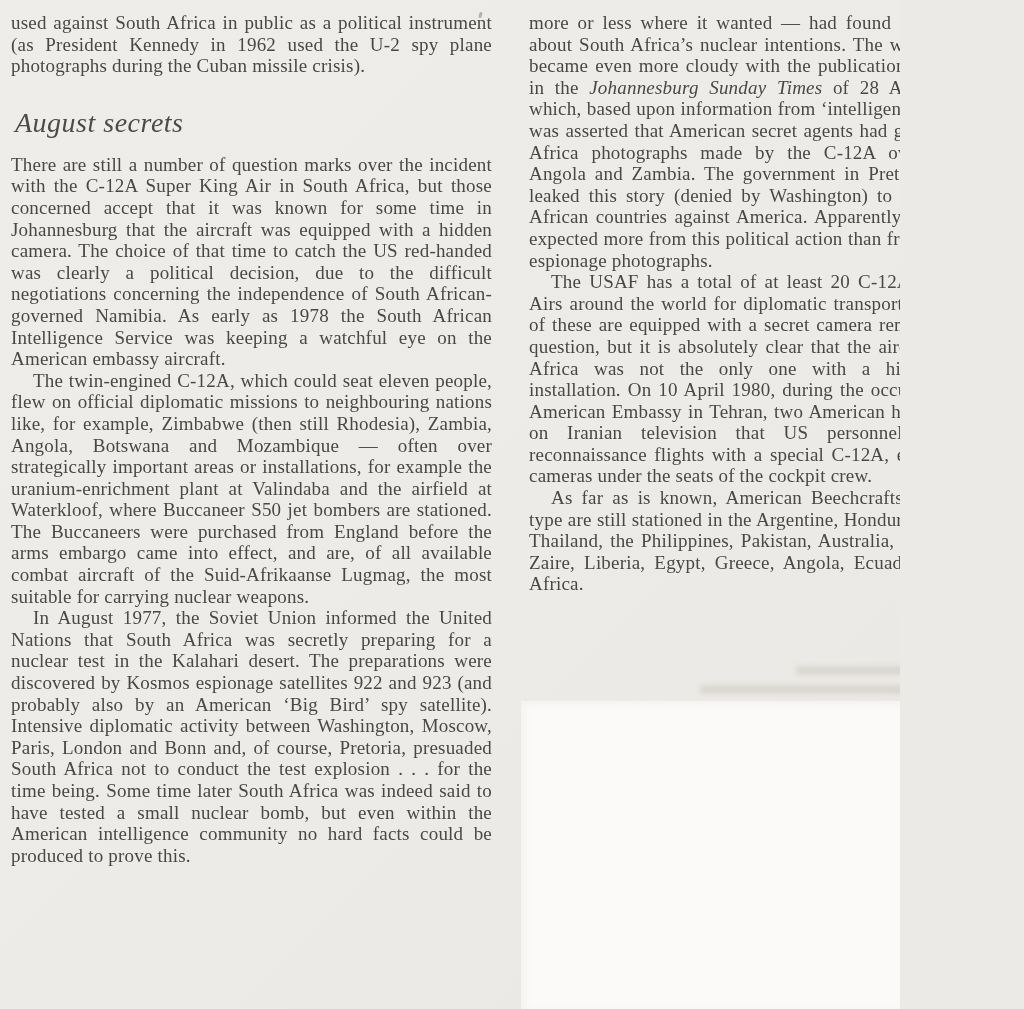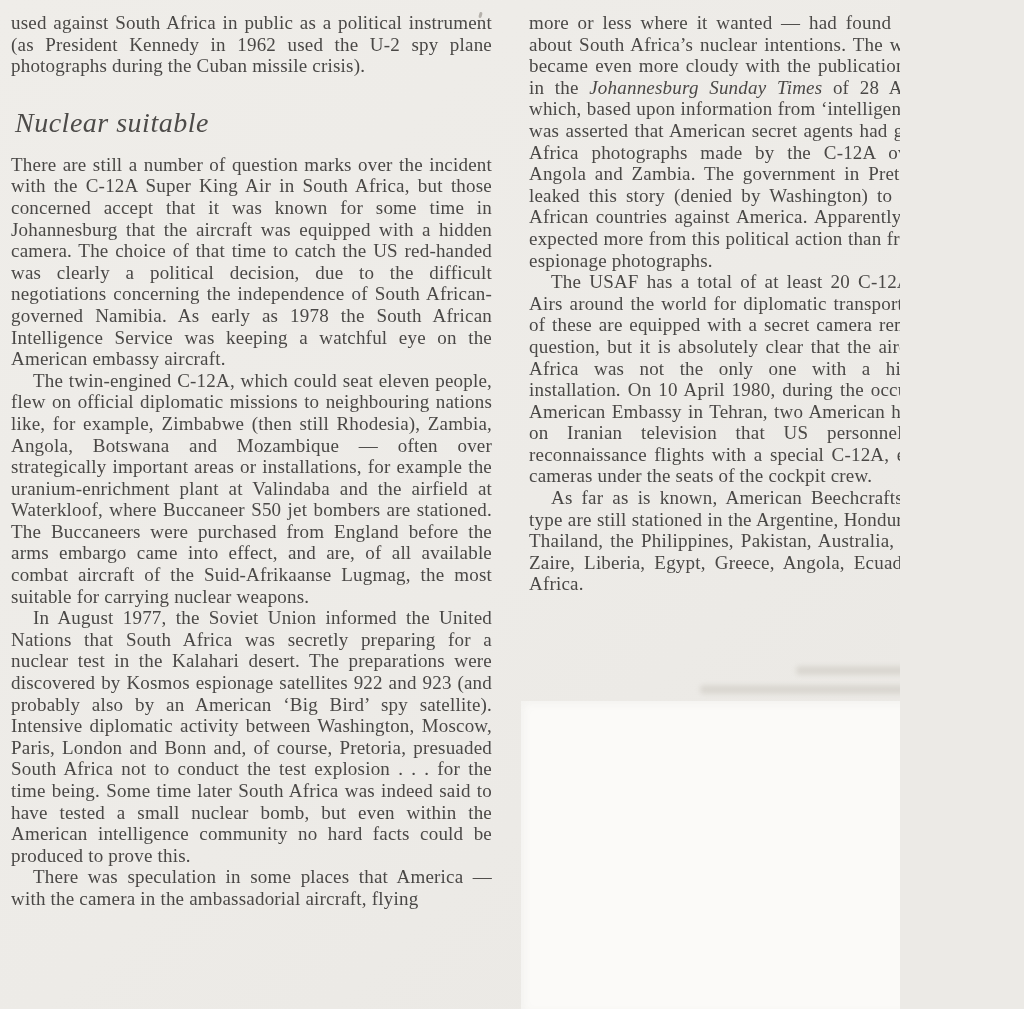--- a/index.html
+++ b/index.html
@@ -95,24 +95,23 @@
 
 <div class="page">
   <div class="white-patch"></div>
   <div class="bleed">
     <div class="bleed-line-1"></div>
     <div class="bleed-line-2"></div>
   </div>
   <div class="speck"></div>
   <div class="col col-left">
       <p class=""><span class="">used against South Africa in public as a political instrument (as President Kennedy in 1962 used the U-2 spy plane photographs during the Cuban missile crisis).</span></p>
-      <h2 class="section-heading">Nuclear suitable</h2>
+      <h2 class="section-heading">August secrets</h2>
       <p class=""><span class="">There are still a number of question marks over the incident with the C-12A Super King Air in South Africa, but those concerned accept that it was known for some time in Johannesburg that the aircraft was equipped with a hidden camera. The choice of that time to catch the US red-handed was clearly a political decision, due to the difficult negotiations concerning the independence of South African-governed Namibia. As early as 1978 the South African Intelligence Service was keeping a watchful eye on the American embassy aircraft.</span></p>
       <p class="indent"><span class="">The twin-engined C-12A, which could seat eleven people, flew on official diplomatic missions to neighbouring nations like, for example, Zimbabwe (then still Rhodesia), Zambia, Angola, Botswana and Mozambique — often over strategically important areas or installations, for example the uranium-enrichment plant at Valindaba and the airfield at Waterkloof, where Buccaneer S50 jet bombers are stationed. The Buccaneers were purchased from England before the arms embargo came into effect, and are, of all available combat aircraft of the Suid-Afrikaanse Lugmag, the most suitable for carrying nuclear weapons.</span></p>
       <p class="indent"><span class="">In August 1977, the Soviet Union informed the United Nations that South Africa was secretly preparing for a nuclear test in the Kalahari desert. The preparations were discovered by Kosmos espionage satellites 922 and 923 (and probably also by an American ‘Big Bird’ spy satellite). Intensive diplomatic activity between Washington, Moscow, Paris, London and Bonn and, of course, Pretoria, presuaded South Africa not to conduct the test explosion . . . for the time being. Some time later South Africa was indeed said to have tested a small nuclear bomb, but even within the American intelligence community no hard facts could be produced to prove this.</span></p>
-      <p class="indent"><span class="">There was speculation in some places that America — with the camera in the ambassadorial aircraft, flying</span></p>
     </div>
   <div class="col col-right">
       <p class=""><span class="">more or less where it wanted — had found out too much about South Africa’s nuclear intentions. The whole business became even more cloudy with the publication of an article in the </span><span class="italic">Johannesburg Sunday Times</span><span class=""> of 28 April 1977, in which, based upon information from ‘intelligence sources’, it was asserted that American secret agents had given to South Africa photographs made by the C-12A over Tanzania, Angola and Zambia. The government in Pretoria allegedly leaked this story (denied by Washington) to set the Black African countries against America. Apparently South Africa expected more from this political action than from a series of espionage photographs.</span></p>
       <p class="indent"><span class="">The USAF has a total of at least 20 C-12A Super King Airs around the world for diplomatic transports. How many of these are equipped with a secret camera remains an open question, but it is absolutely clear that the aircraft in South Africa was not the only one with a hidden camera installation. On 10 April 1980, during the occupation of the American Embassy in Tehran, two American hostages stated on Iranian television that US personnel had made reconnaissance flights with a special C-12A, equipped with cameras under the seats of the cockpit crew.</span></p>
       <p class="indent"><span class="">As far as is known, American Beechcrafts of the same type are still stationed in the Argentine, Honduras, Indonesia, Thailand, the Philippines, Pakistan, Australia, Saudi-Arabia, Zaire, Liberia, Egypt, Greece, Angola, Ecuador and South Africa.</span></p>
     </div>
 </div>
 
 </body></html>

